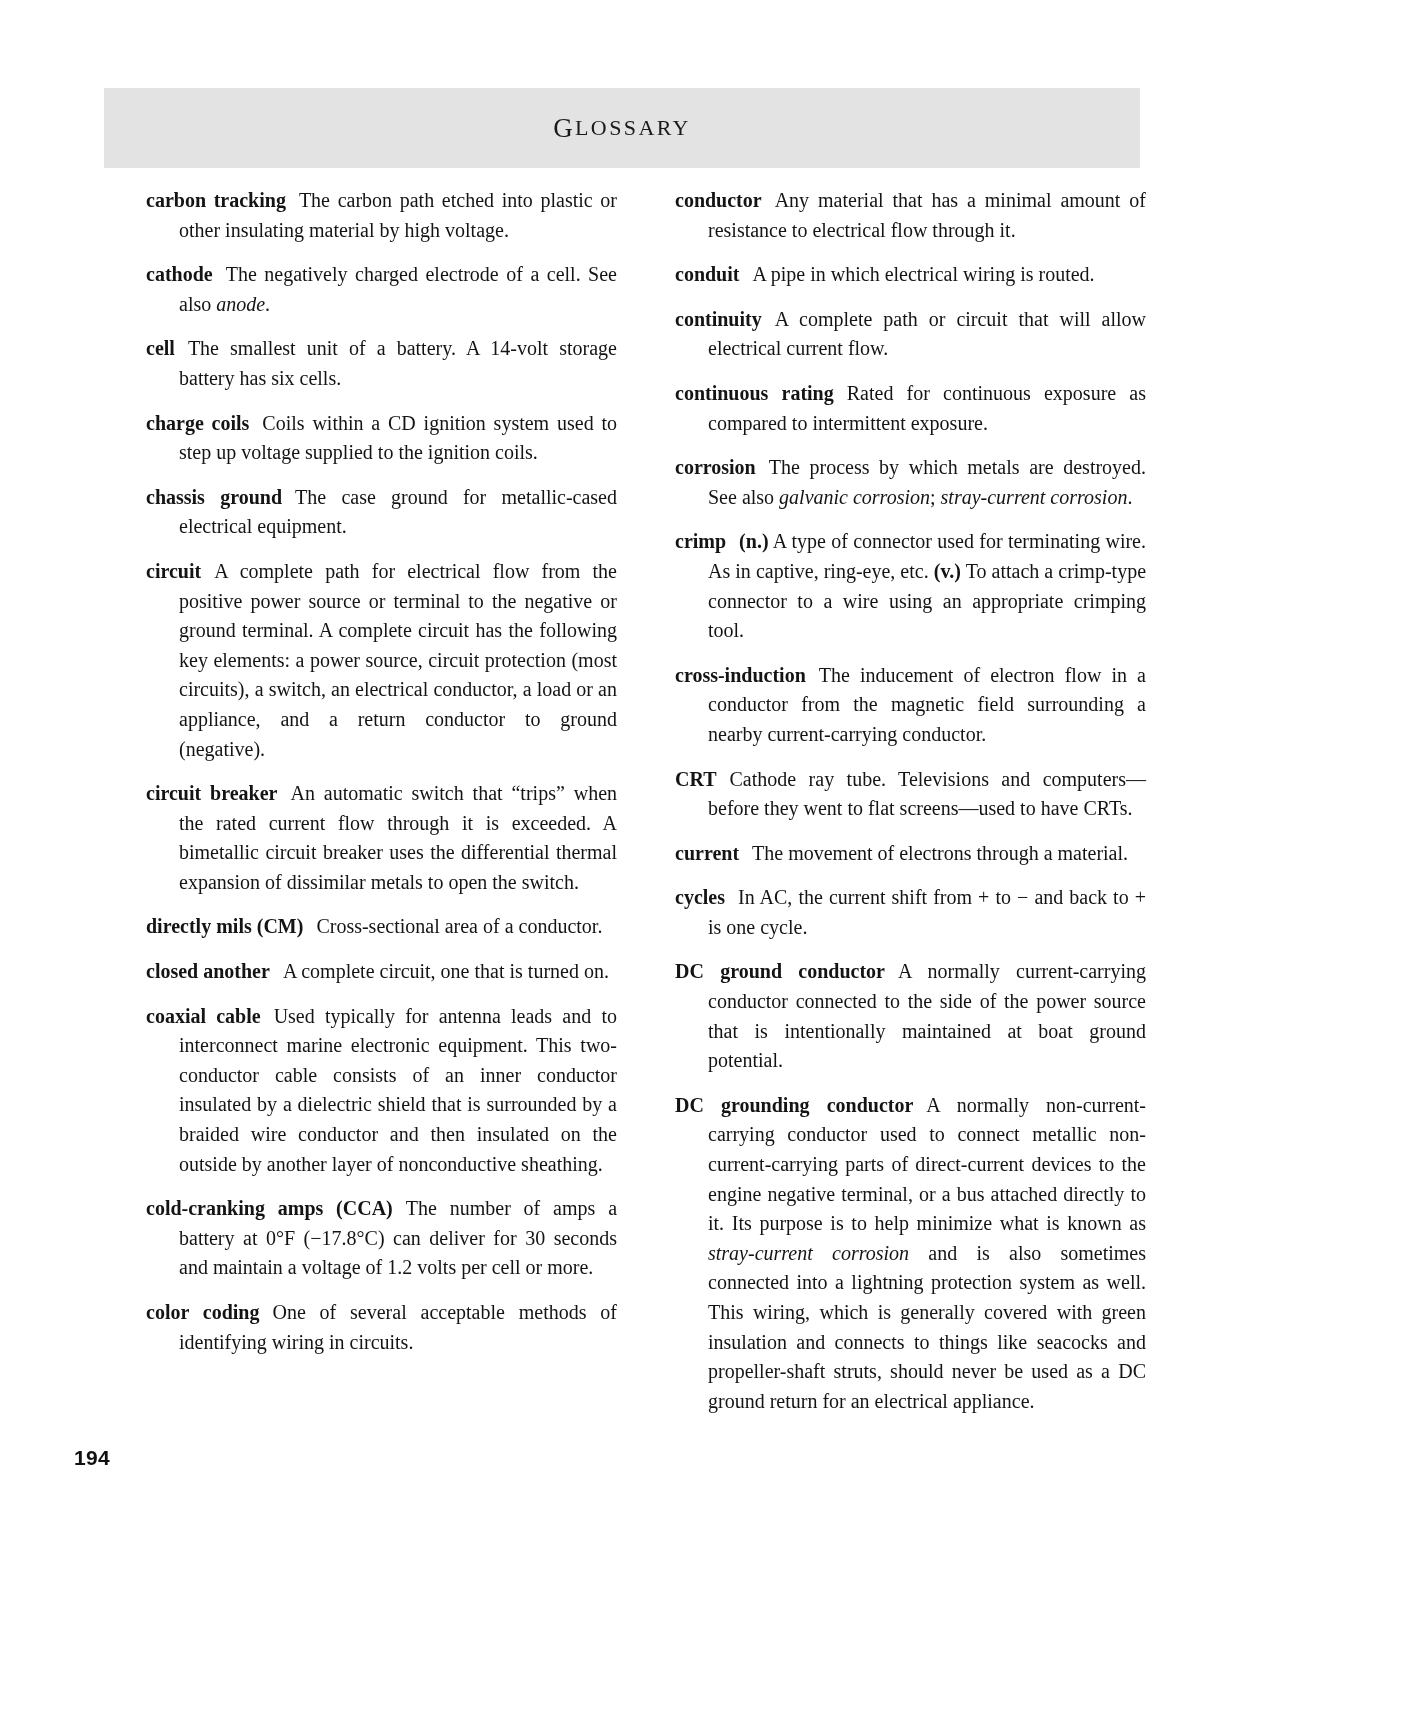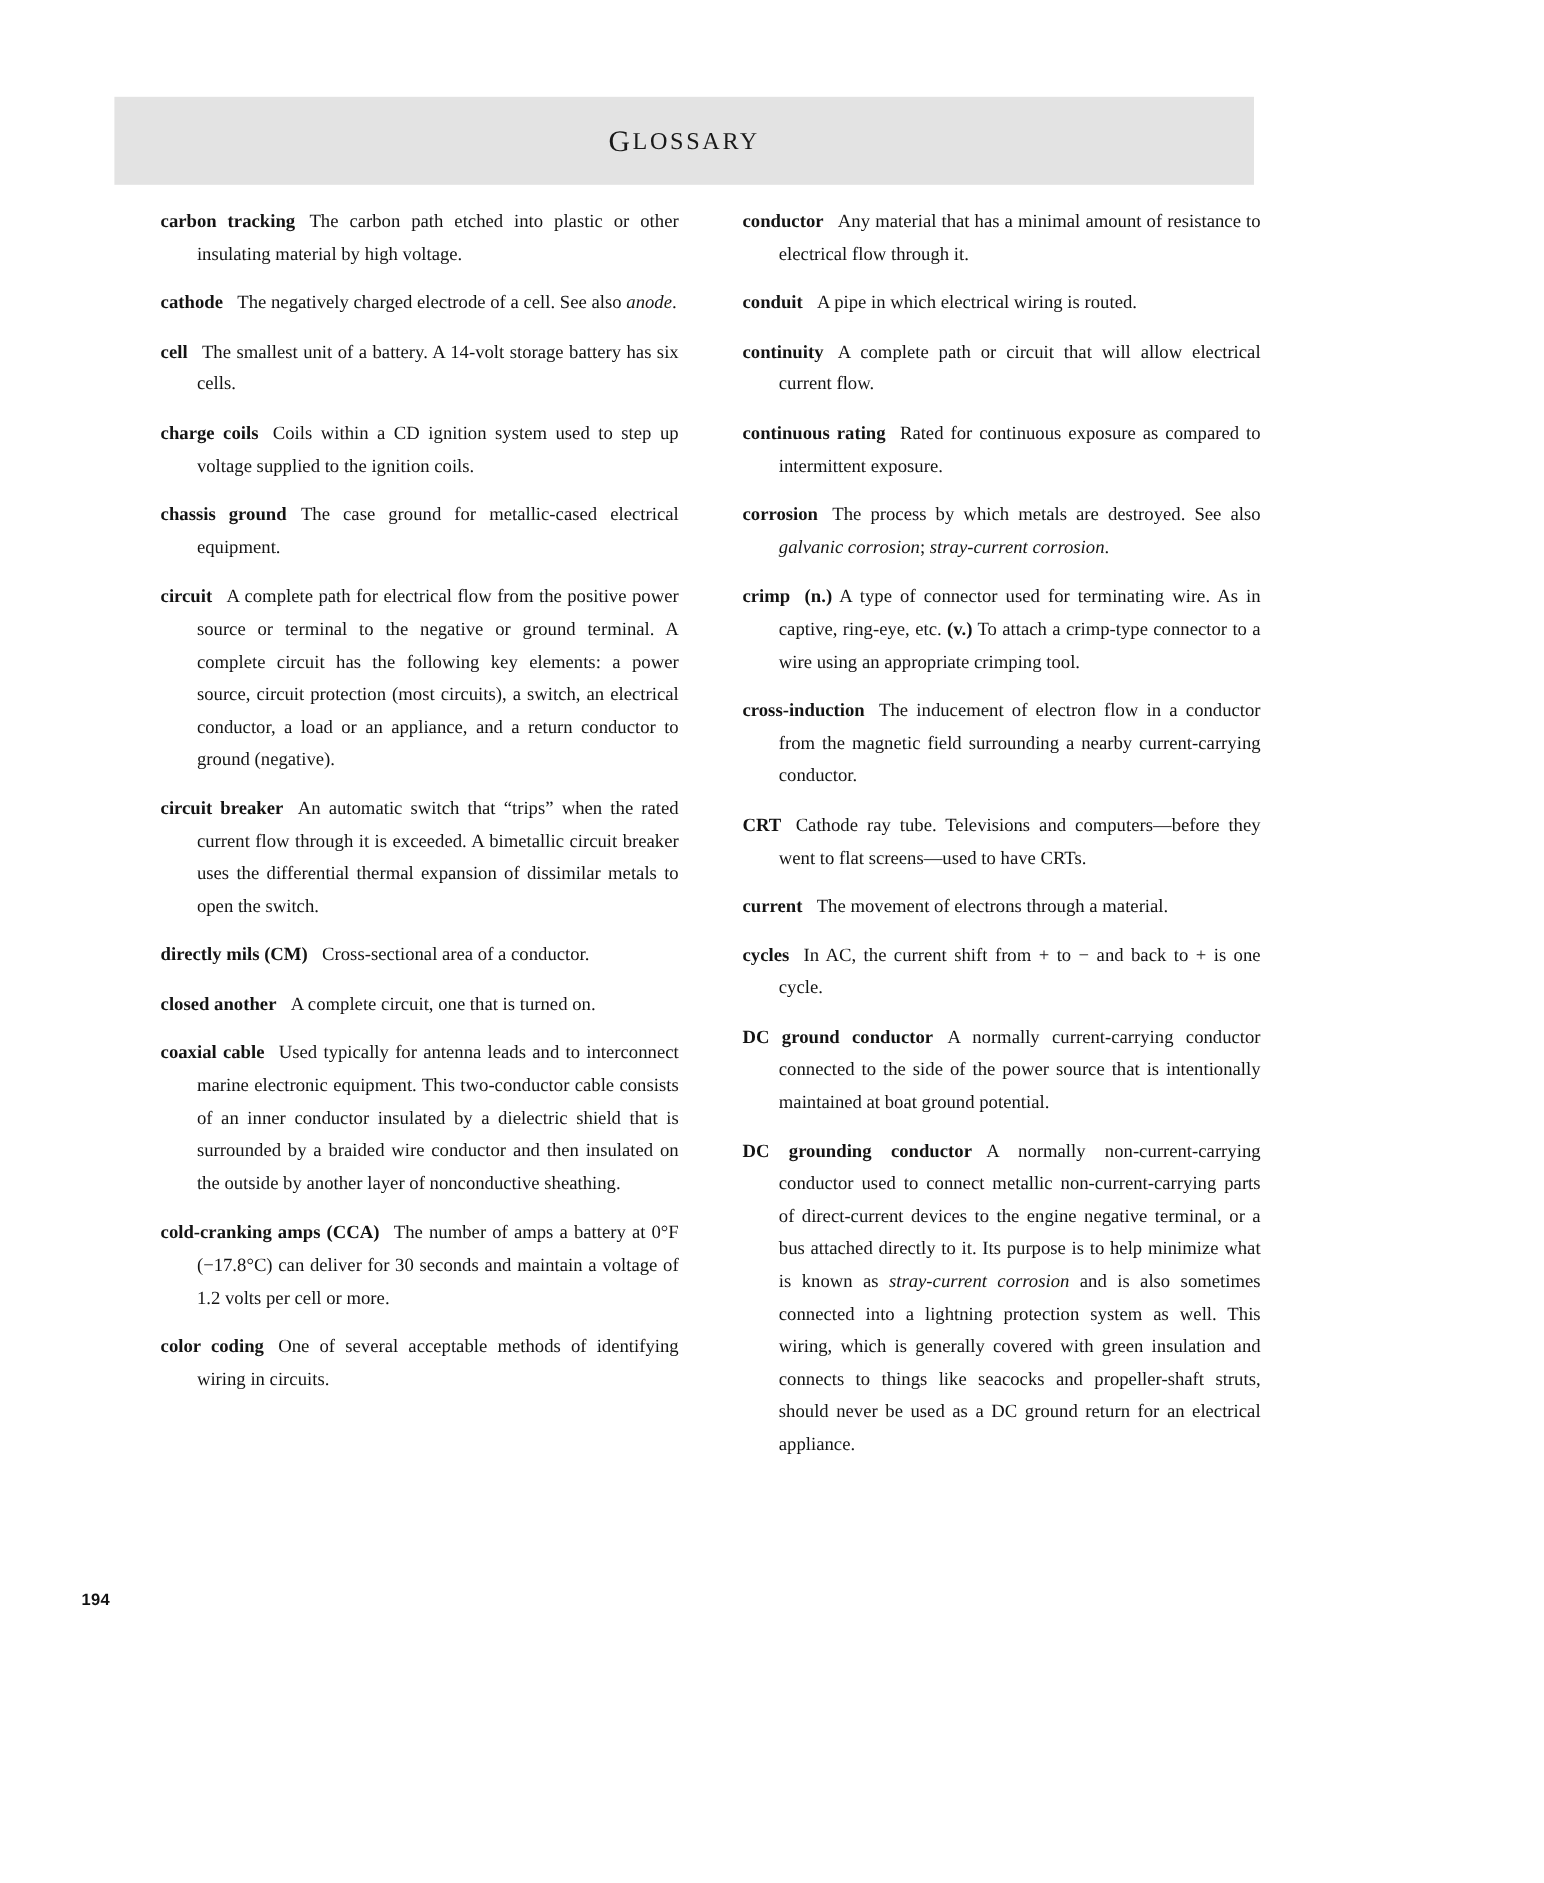--- a/index.html
+++ b/index.html
@@ -62,21 +62,21 @@
     gap: 58px;
   }
   .column {
     width: 478px;
   }
 
   .entry {
     margin: 0 0 15px 0;
     padding-left: 33px;
     text-indent: -33px;
-    font-size: 17px;
+    font-size: 20px;
     line-height: 29.6px;
     text-align: justify;
     hyphens: manual;
     color: #141414;
   }
   .entry:last-child { margin-bottom: 0; }
 
   .term {
     font-weight: bold;
   }
@@ -89,21 +89,21 @@
   }
   em, .ital {
     font-style: italic;
   }
 
   
   .folio {
     position: absolute;
     left: 74px;
     top: 1446px;
-    font-size: 15px;
+    font-size: 21px;
     font-weight: bold;
     font-family: "Liberation Sans", sans-serif;
     color: #111111;
     letter-spacing: 0.3px;
   }
 </style>
 </head>
 <body>
 
 <div class="page">

